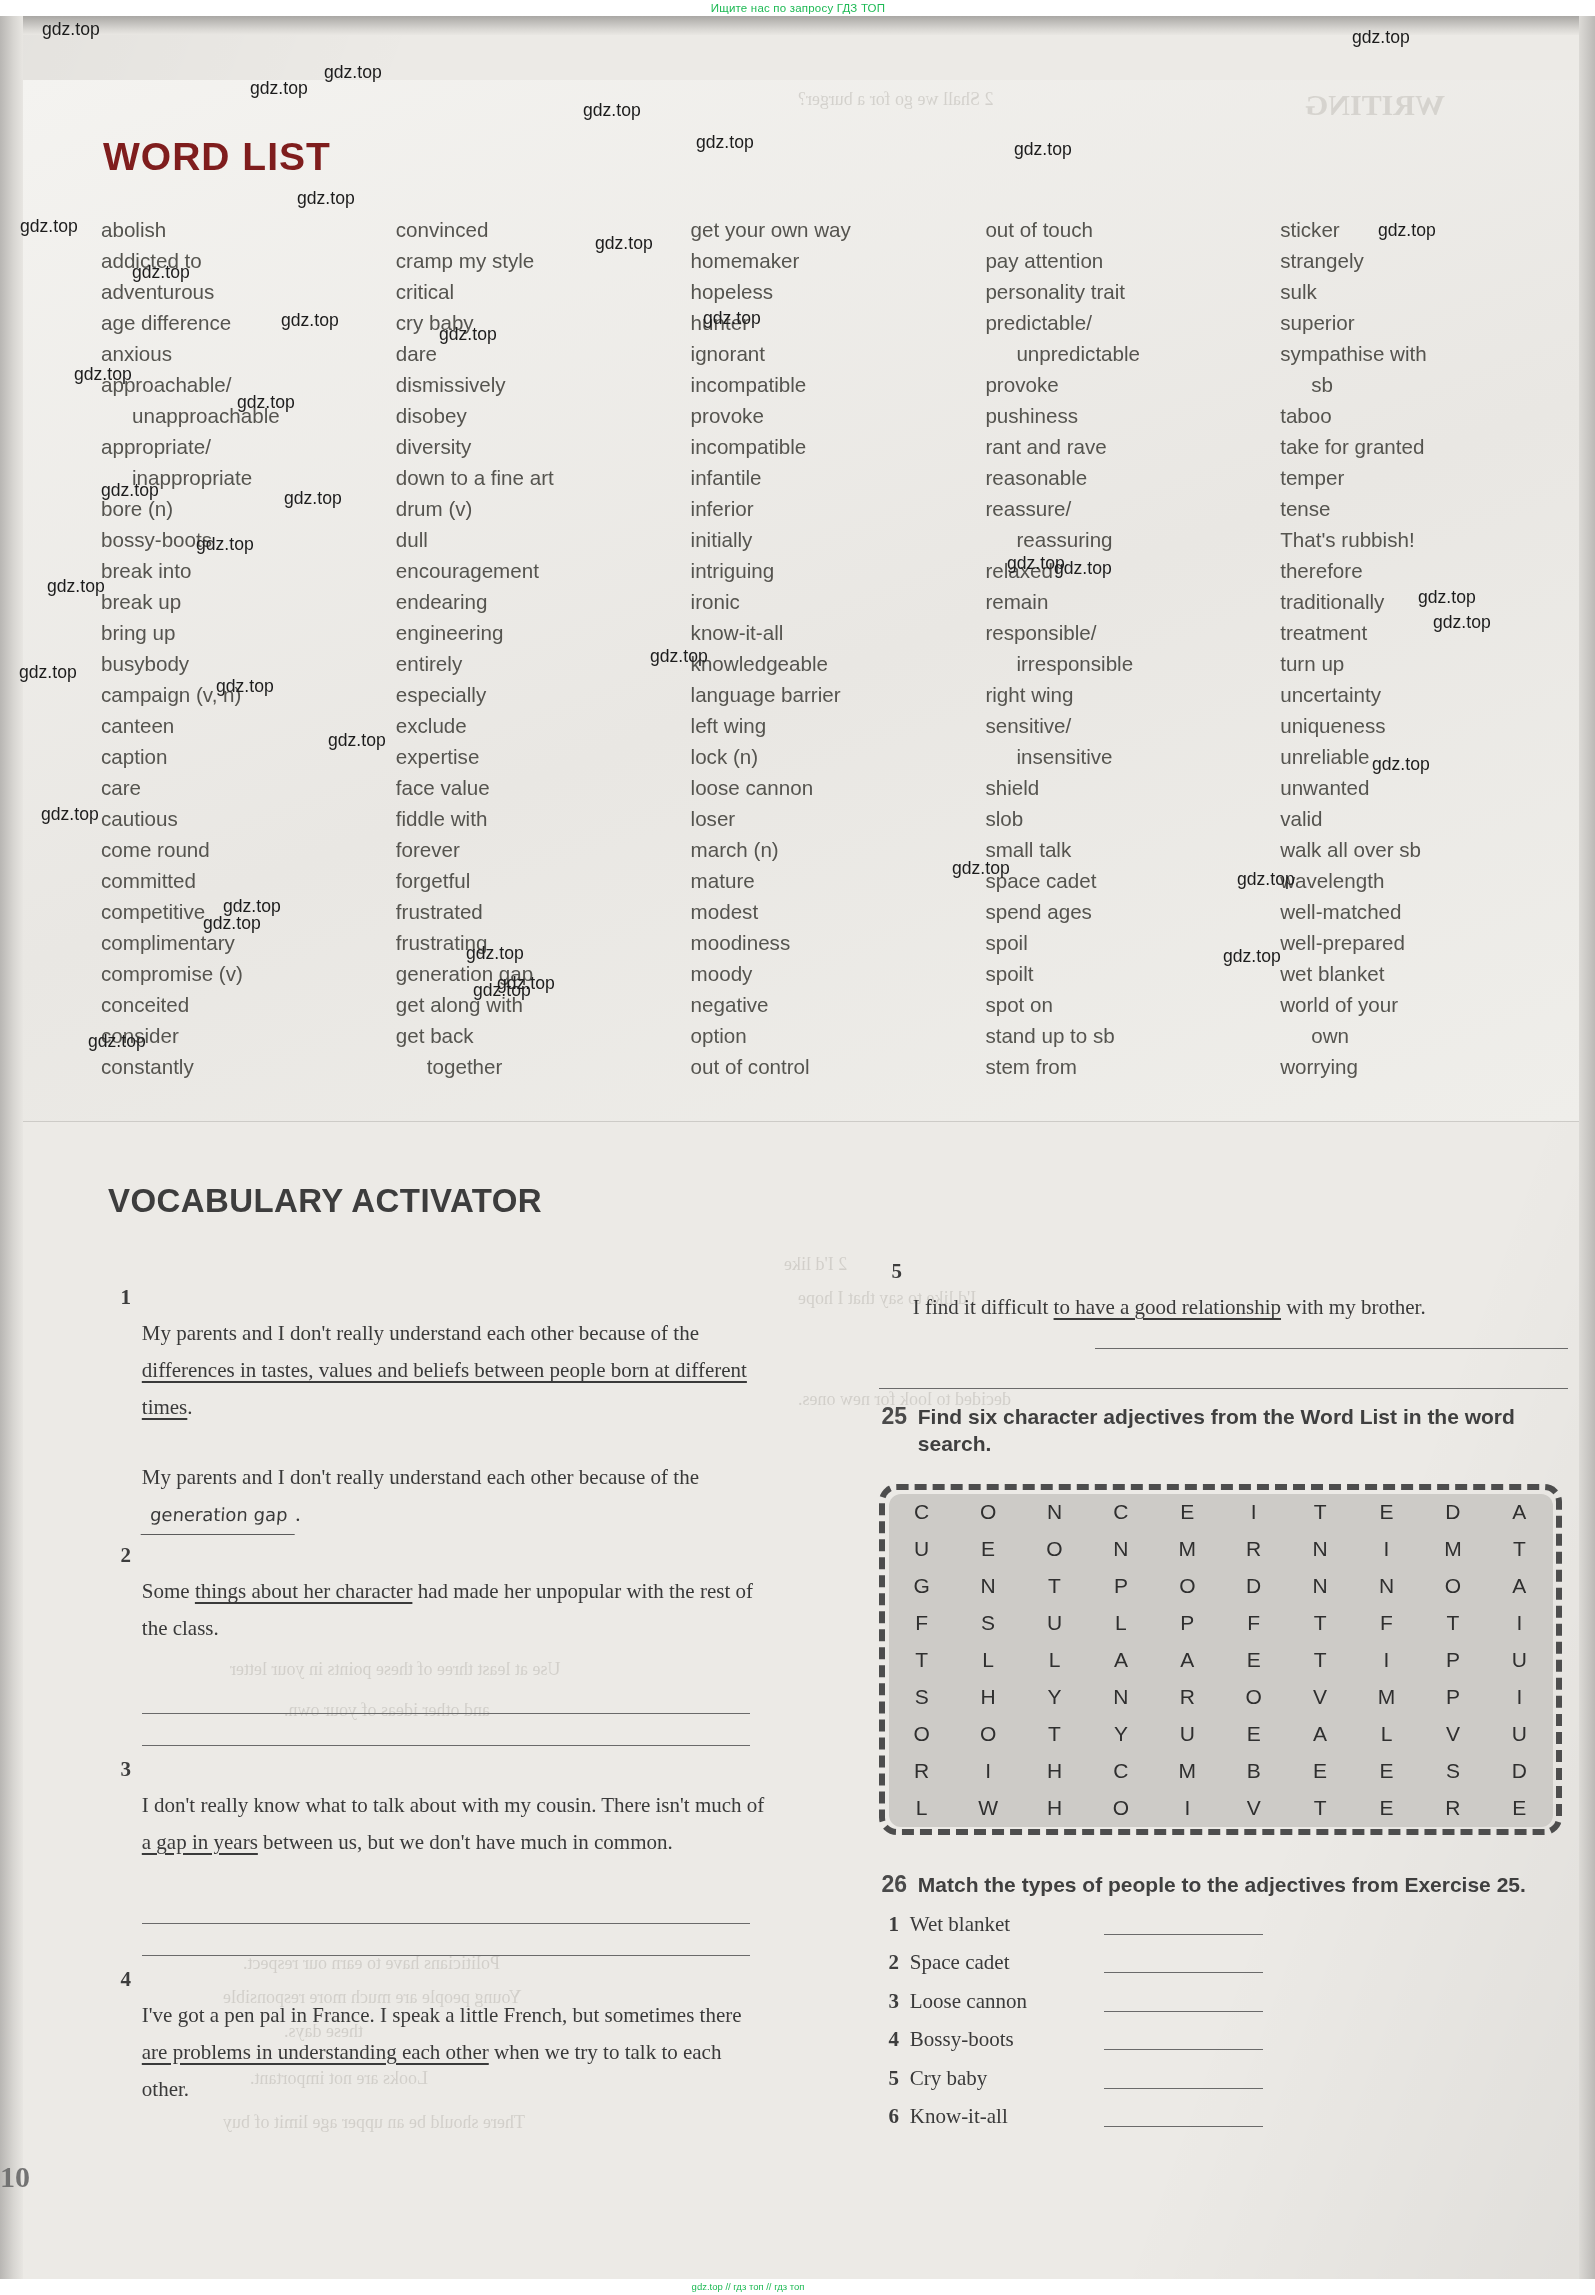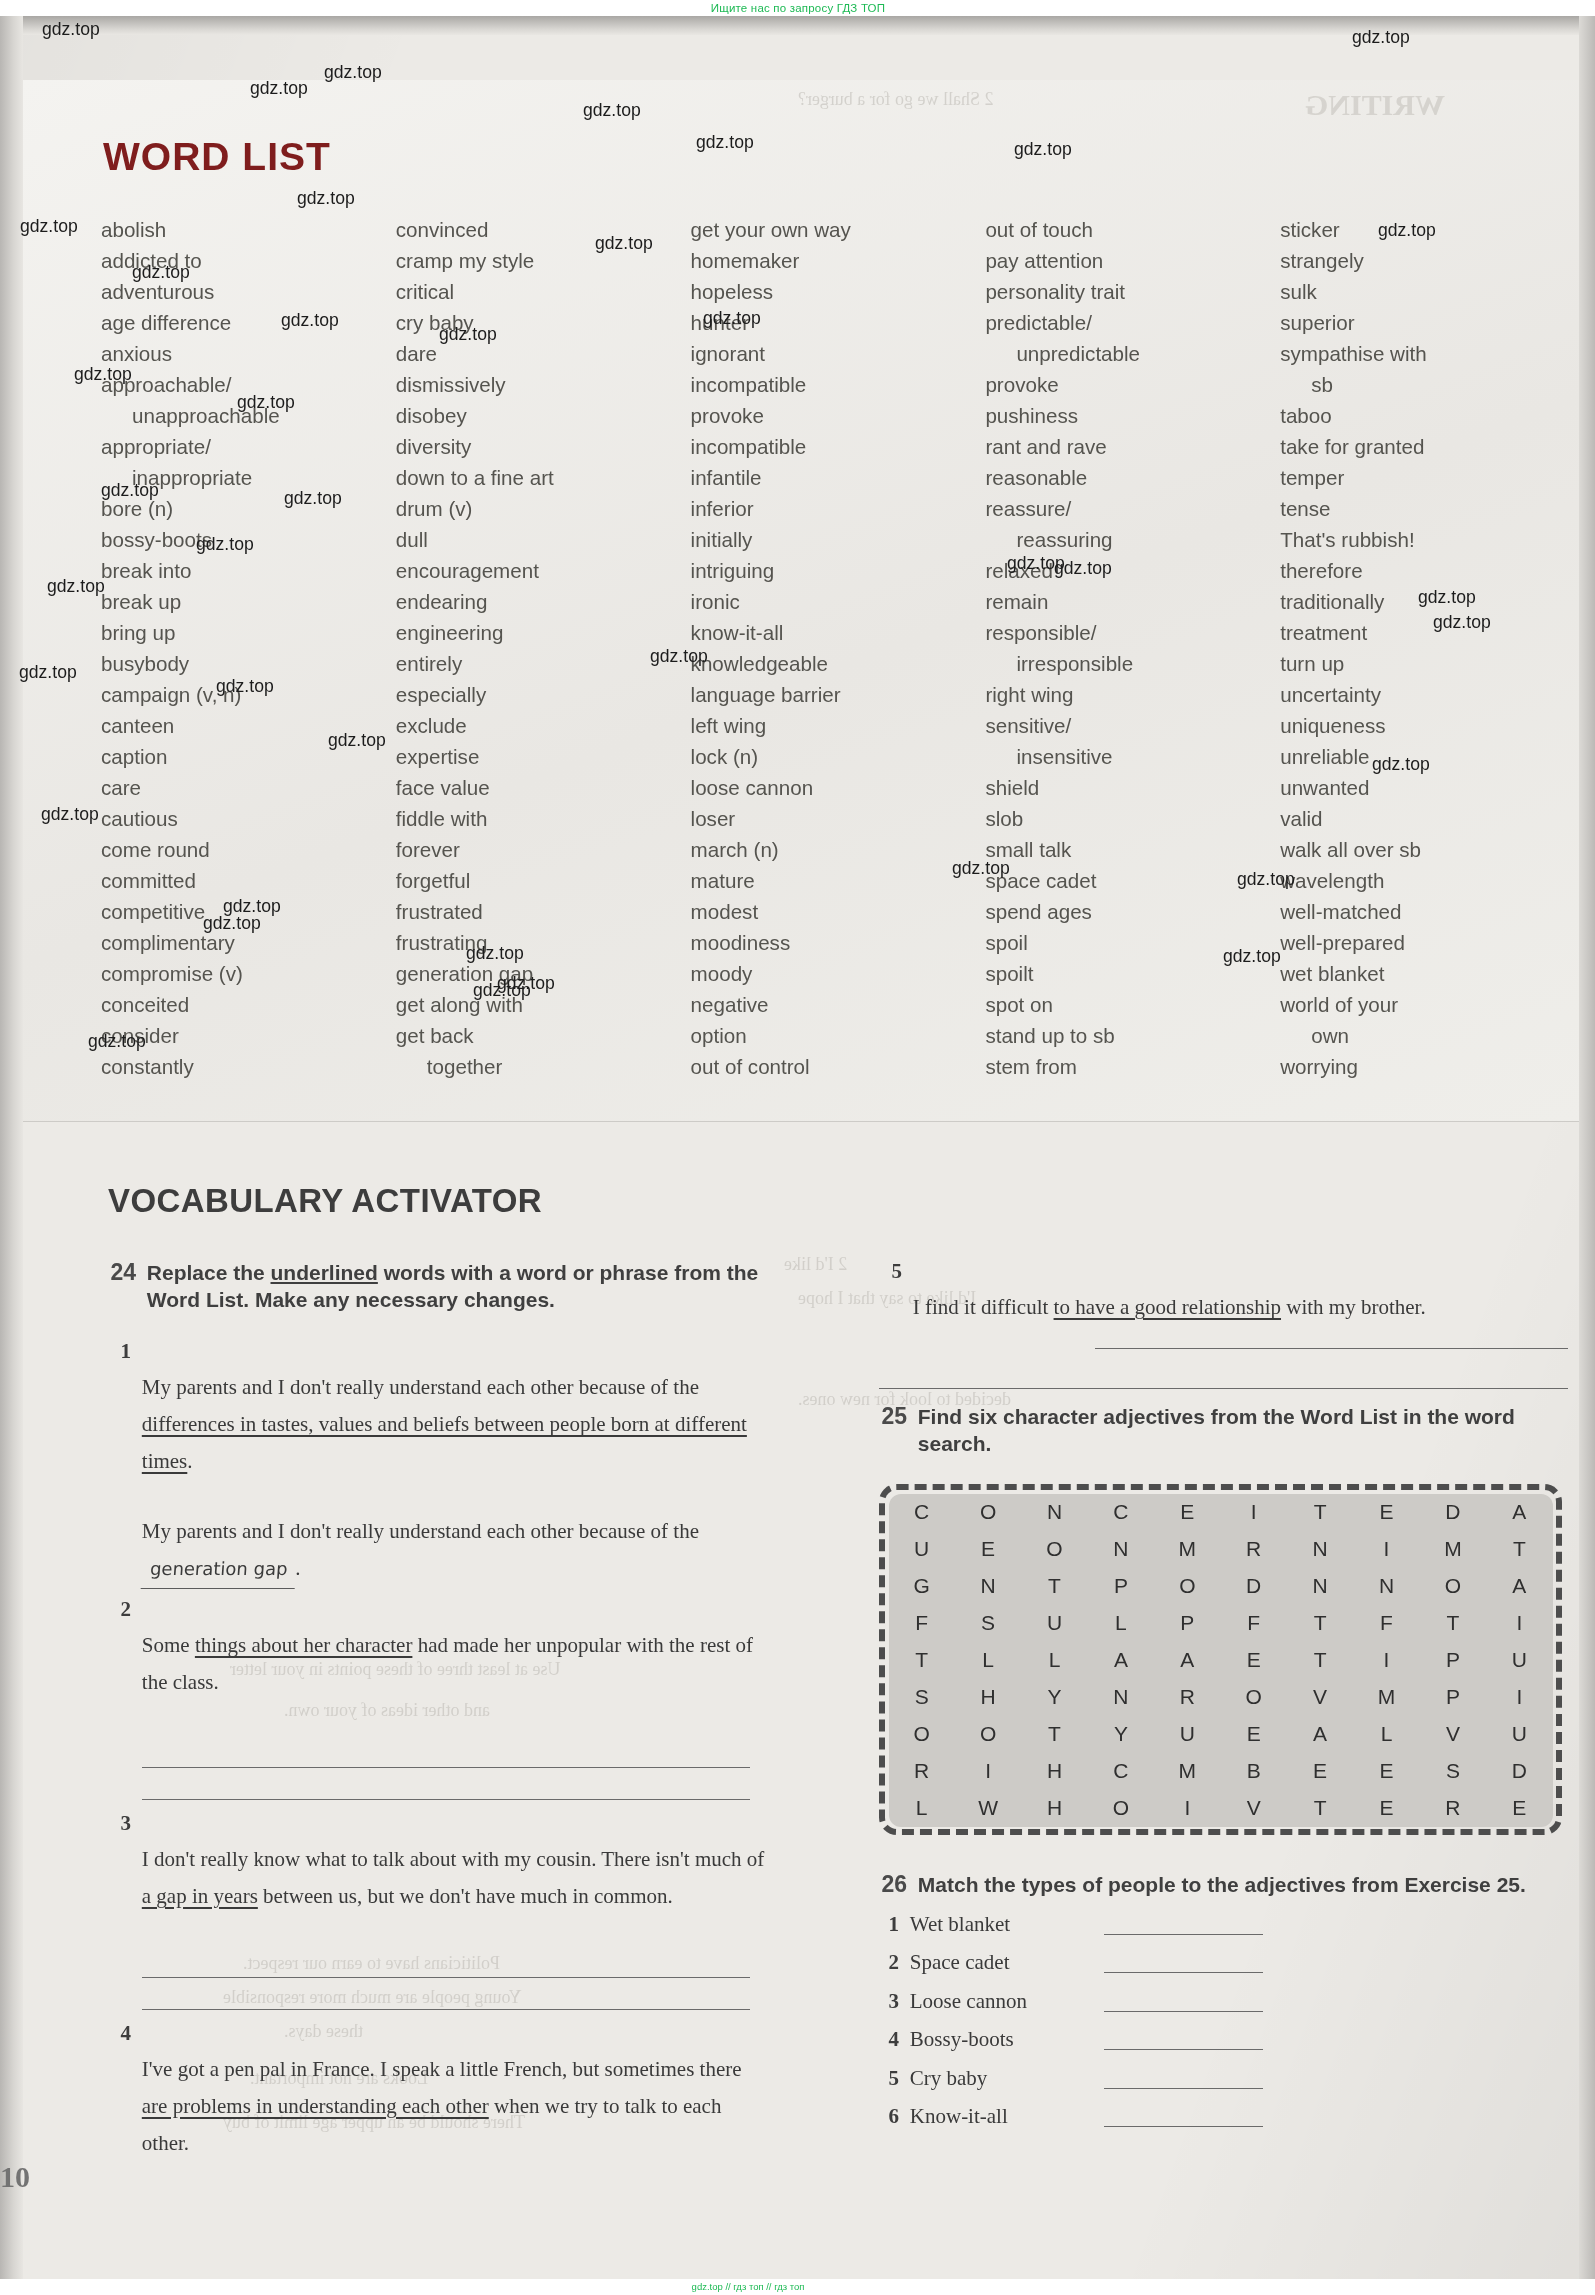--- a/index.html
+++ b/index.html
@@ -321,24 +321,20 @@
 <div class="ghost" style="left:284px;top:1700px;">and other ideas of your own.</div>
 <div class="ghost" style="left:243px;top:1953px;">Politicians have to earn our respect.</div>
 <div class="ghost" style="left:223px;top:1987px;">Young people are much more responsible</div>
 <div class="ghost" style="left:284px;top:2021px;">these days.</div>
 <div class="ghost" style="left:250px;top:2068px;">Looks are not important.</div>
 <div class="ghost" style="left:223px;top:2112px;">There should be an upper age limit of buy</div>
 
 <div class="va-title">VOCABULARY ACTIVATOR</div>
 
 <div class="ex-block" style="left:108px;top:1259px;width:662px;">
-  <div class="ex-head">
-    <span class="ex-num">24</span>
-    <span class="ex-rubric"><span>Replace the </span><u>underlined</u><span> words with a word or phrase from the Word List. Make any necessary changes.</span></span>
-  </div>
 
   <div class="q-item" style="margin-top:26px;">
     <span class="q-num">1</span>
     <span class="q-text"><span>My parents and I don't really understand each other because of the </span><u>differences in tastes, values and beliefs between people born at different times</u><span>.</span></span>
   </div>
   <div class="q-item" style="margin-top:2.7px;">
     <span class="q-num"></span>
     <span class="q-text"><span>My parents and I don't really understand each other because of the </span><span class="handw">generation gap</span><span>.</span></span>
   </div>
 

